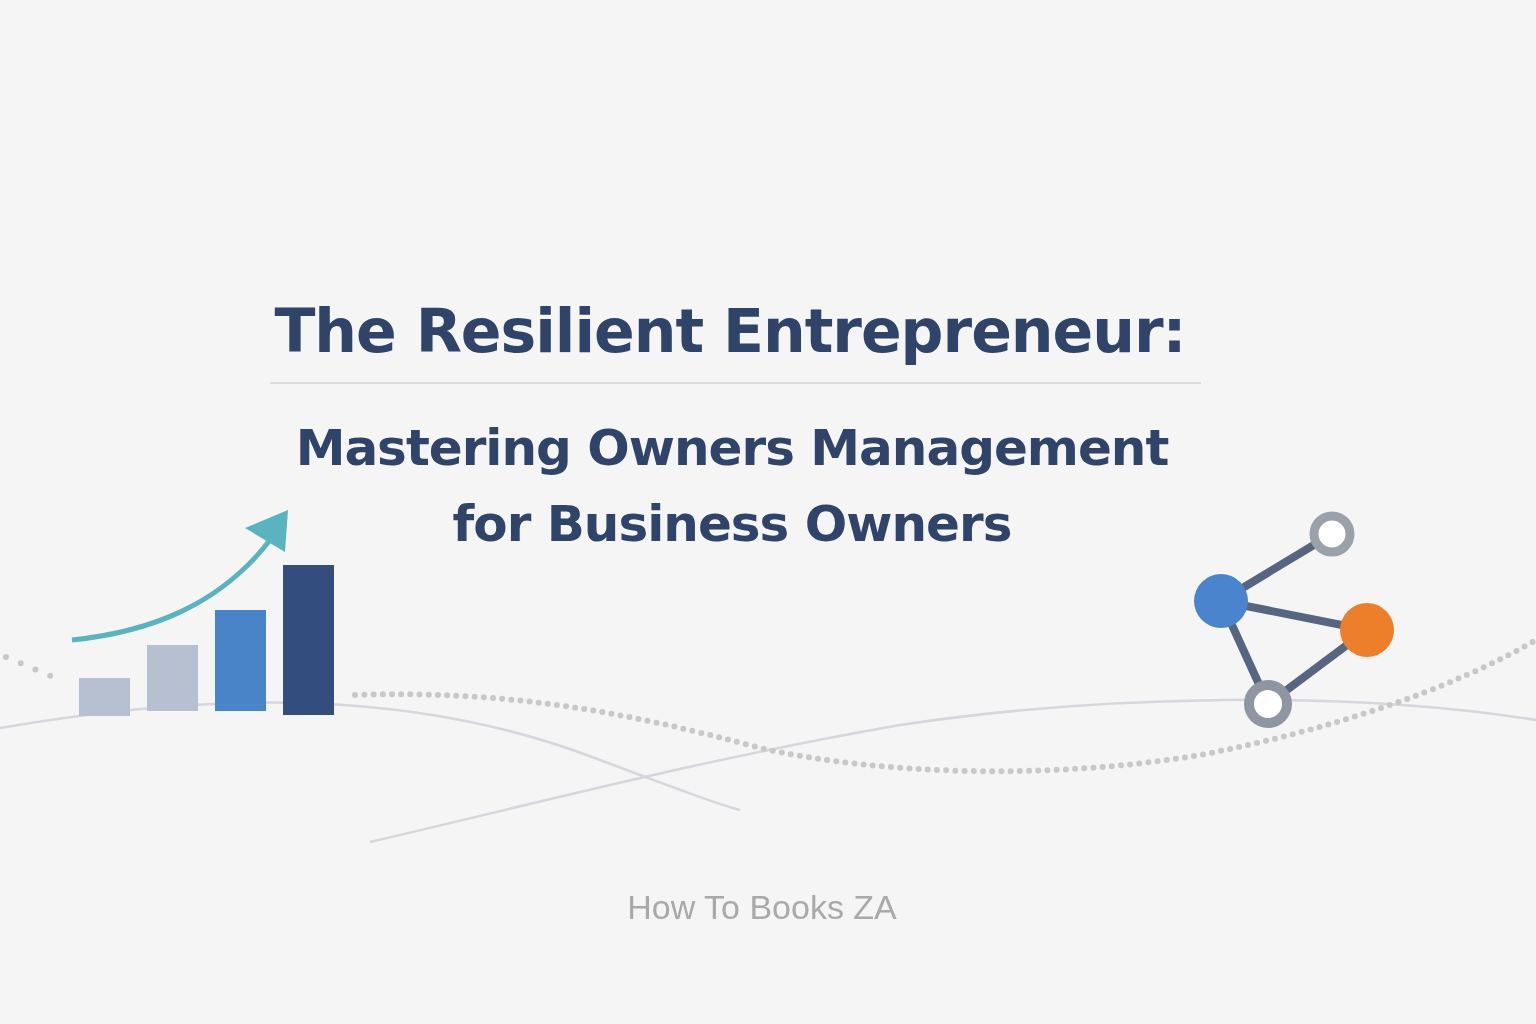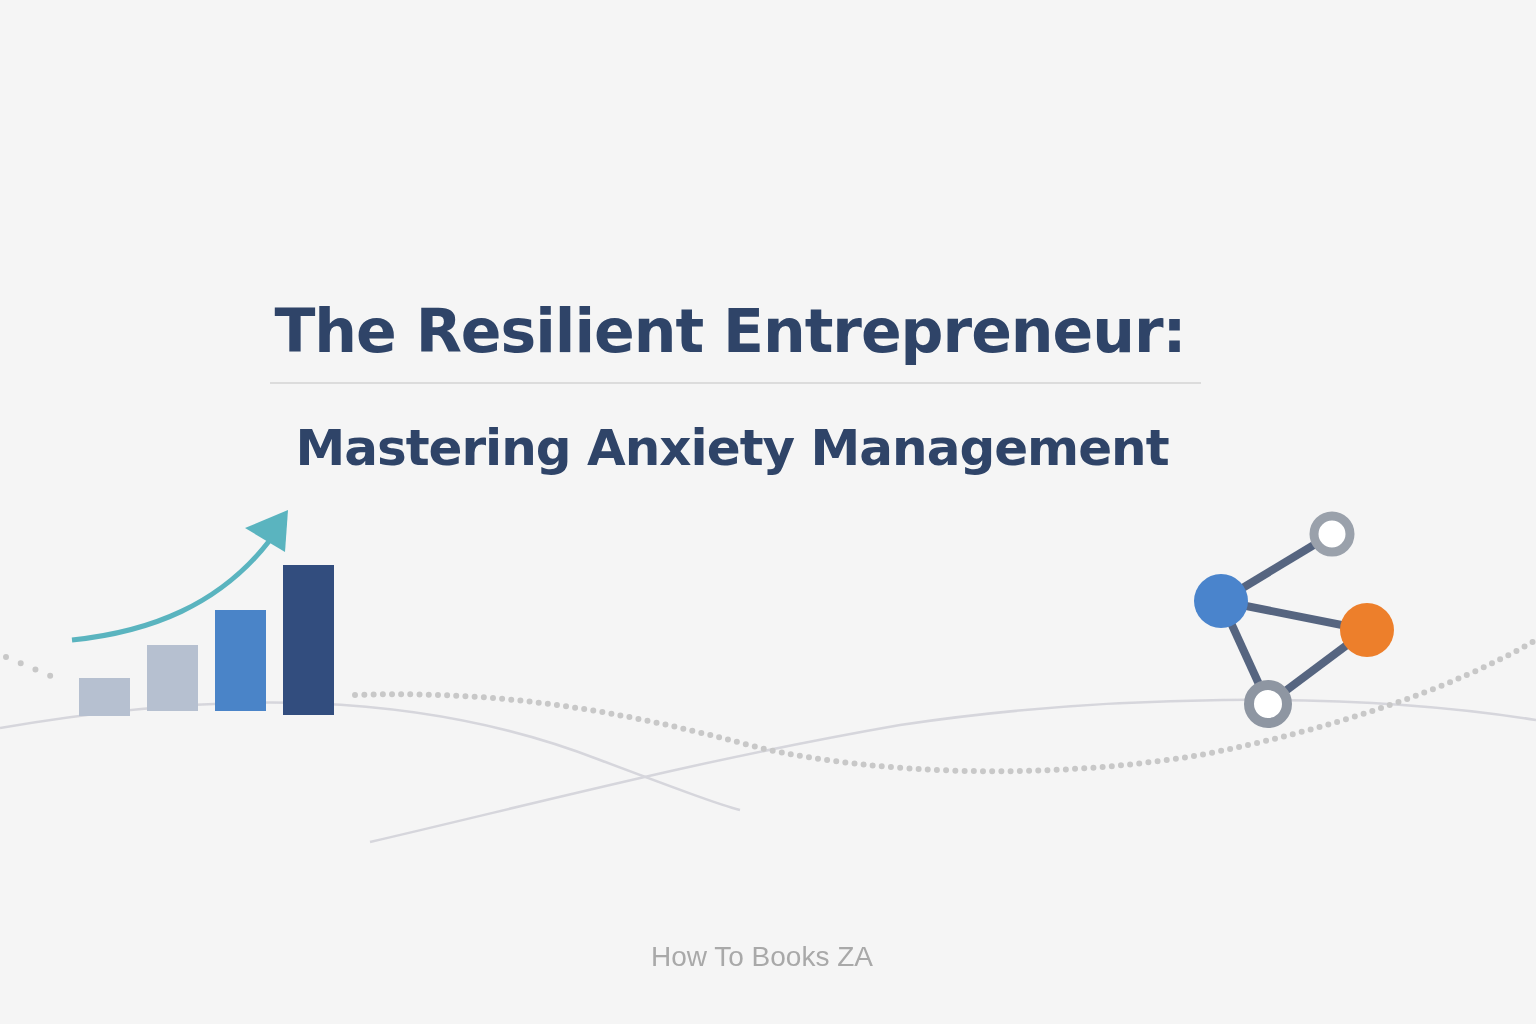--- a/index.html
+++ b/index.html
@@ -20,23 +20,23 @@
       position: absolute; left: 270px; top: 382px; width: 931px; height: 2px;
       background: #dcdcdc;
     }
     .subtitle {
       position: absolute; left: 0; width: 1464px; top: 410px;
       text-align: center; color: #2f4468;
       font-family: "DejaVu Sans", sans-serif; font-weight: bold;
       font-size: 50px; line-height: 76px; letter-spacing: -1px;
     }
     .publisher {
-      position: absolute; left: 0; width: 1524px; top: 941px;
+      position: absolute; left: 0; width: 1524px; top: 888px;
       text-align: center; color: #a9a9a9;
-      font-family: "Liberation Sans", sans-serif; font-size: 28px;
+      font-family: "Liberation Sans", sans-serif; font-size: 34px;
     }
   </style>
 </head>
 <body>
 
 <svg class="canvas" viewBox="0 0 1536 1024" xmlns="http://www.w3.org/2000/svg">
 
   <path d="M0,728 C220,690 420,690 600,760 C680,790 720,805 740,810" fill="none" stroke="#d6d6dc" stroke-width="2.5"></path>
   <path d="M370,842 C550,800 700,760 900,725 C1100,695 1350,690 1536,720" fill="none" stroke="#d6d6dc" stroke-width="2.5"></path>
 
@@ -62,15 +62,16 @@
   </g>
   <circle cx="1332" cy="534" r="18" fill="#ffffff" stroke="#9aa1ab" stroke-width="9"></circle>
   <circle cx="1221" cy="601" r="27" fill="#4a84cc"></circle>
   <circle cx="1367" cy="630" r="27" fill="#ed7f2b"></circle>
   <circle cx="1268" cy="704" r="19" fill="#ffffff" stroke="#8e96a2" stroke-width="10"></circle>
 </svg>
 
 <div class="title">The Resilient Entrepreneur:</div>
 <div class="divider"></div>
 <div class="subtitle">
-  <div>Mastering Anxiety Management</div>
+  <div>Mastering Owners Management</div>
+  <div>for Business Owners</div>
 </div>
 <div class="publisher">How To Books ZA</div>
 
 </body></html>

